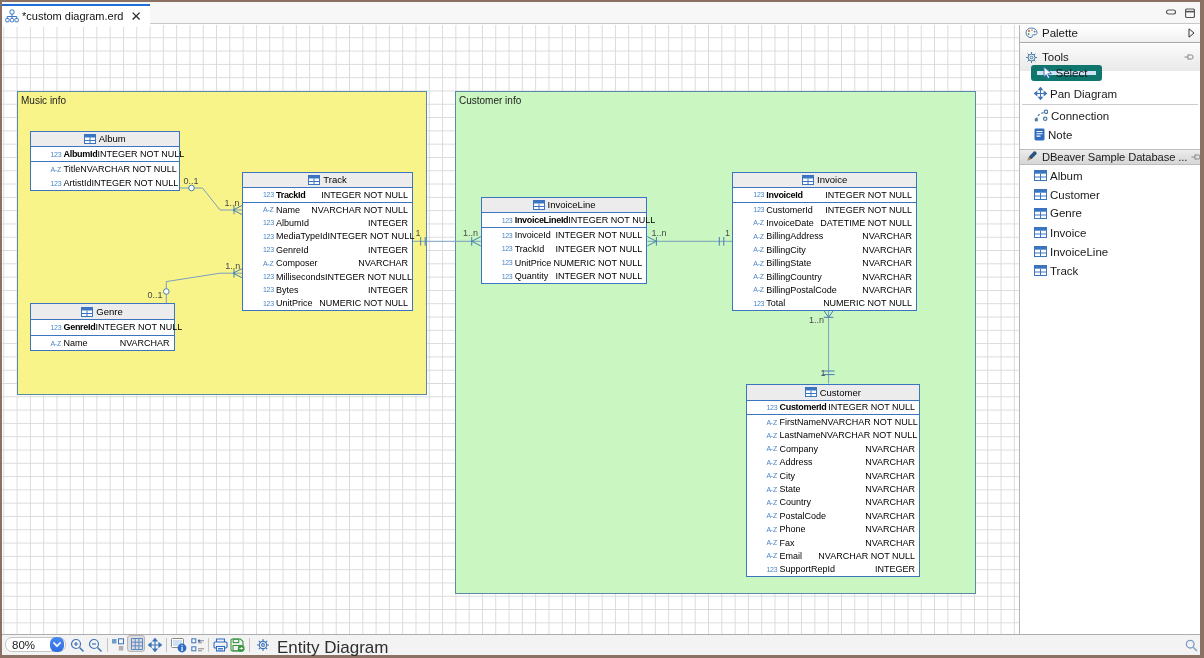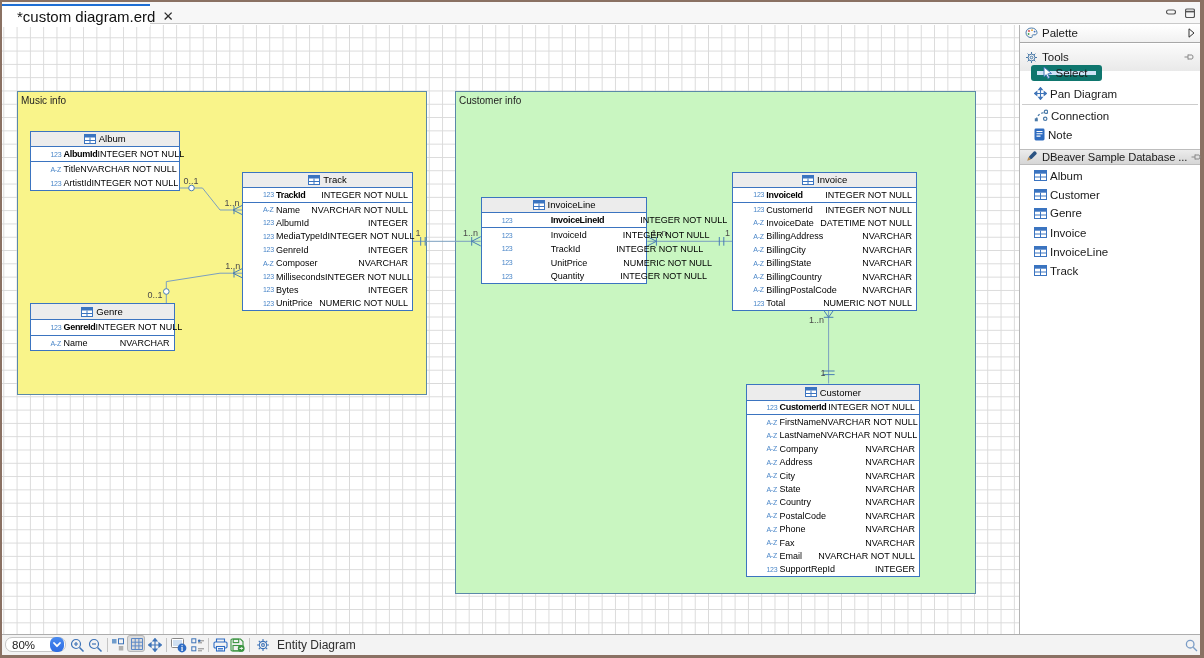--- a/index.html
+++ b/index.html
@@ -2,39 +2,39 @@
 <html><head>
 <meta charset="utf-8">
 <style>
 * { margin:0; padding:0; box-sizing:border-box; }
 html,body { width:1204px; height:658px; overflow:hidden; }
 body { background:#8a7163; font-family:"Liberation Sans", sans-serif; position:relative; }
 #win { position:absolute; left:2px; top:2px; width:1198px; height:653px; background:#fff; }
 
 #tabbar { position:absolute; left:0; top:0; width:1198px; height:22px; background:#f7f7f7; border-bottom:1px solid #c9c9c9; }
 #tab { position:absolute; left:0; top:1.5px; width:148px; height:23px; background:#fff; border-top:2.5px solid #1f6fd4; display:flex; align-items:center; white-space:nowrap; z-index:2; }
-#tab .lbl { font-size:15px; color:#111; margin-left:12px; letter-spacing:0; }
+#tab .lbl { font-size:11px; color:#111; margin-left:3px; letter-spacing:0; }
 #tab .x { font-size:13.5px; color:#2b2b2b; margin-left:7px; font-weight:normal; }
 #winctl { position:absolute; right:5px; top:2px; display:flex; gap:9px; }
 
 #canvas { position:absolute; left:0; top:23px; width:1017px; height:610px; background:#fff;
   background-image:linear-gradient(to right,#dadada 1px,transparent 1px),linear-gradient(to bottom,#dadada 1px,transparent 1px);
   background-size:13.3px 13.3px; background-position:1.3px -1px; }
 .region { position:absolute; border:1px solid #5b89a8; font-size:10px; color:#222; padding:3.5px 0 0 3.5px; }
 #ry { left:14.5px; top:65.5px; width:410.5px; height:304px; background:#f9f48a; }
 #rg { left:452.5px; top:65.5px; width:521px; height:503.5px; background:#c9f6c1; }
 #connsvg { position:absolute; left:0; top:0; width:1017px; height:610px; z-index:2; }
 
 .tbl { position:absolute; background:#fff; border:1px solid #3b74c0; z-index:3; font-size:9px; color:#000; }
 .th { height:15.5px; background:#ececec; border-bottom:1px solid #3b74c0; display:flex; align-items:center; justify-content:center; font-size:9.5px; gap:3px; }
 .tr { height:13.4px; display:flex; align-items:center; padding:0 4px 0 20px; white-space:nowrap; }
 .tr.pk { border-bottom:1.5px solid #3b74c0; height:14.9px; }
 .rA .tr { height:13.9px; } .rA .tr.pk { height:15.4px; }
 .rG .tr { height:14.6px; } .rG .tr.pk { height:16.1px; }
-.rIL .tr { height:13.75px;gap:36px; } .rIL .tr.pk { height:15.25px; }
+.rIL .tr { height:13.75px; } .rIL .tr.pk { height:15.25px; }
 .tr.pk .fn { font-weight:bold; letter-spacing:-0.3px; }
 .tr .ic { font-style:normal; color:#4a86c8; font-size:7px; width:13px; flex:none; font-weight:normal; letter-spacing:-0.3px; }
 .tr .fn { flex:none; }
 .tr .ft { flex:1; text-align:right; letter-spacing:0; }
 
 #sidebar { position:absolute; left:1017px; top:23px; width:181px; height:610px; background:#fff; border-left:1px solid #b4b4b4; font-size:11.5px; color:#1a1a1a; }
 .shead { position:absolute; left:0; right:0; display:flex; align-items:center; padding-left:5px; gap:4px; white-space:nowrap; }
 #ph { top:0; background:linear-gradient(#ffffff,#f1f1f1); border-bottom:1px solid #a8a8a8; height:17.5px; }
 #th2 { top:18.5px; background:linear-gradient(#fbfbfb,#e9e9e9); height:27px; }
 #dh { top:123.5px; background:linear-gradient(#ececec,#d6d6d6); border-top:1px solid #bdbdbd; border-bottom:1px solid #bdbdbd; height:16.5px;justify-content:space-between; }
@@ -44,21 +44,21 @@
 .hico { margin-left:auto; margin-right:5px; }
 .shead svg, .sitem svg { flex:none; }
 #dh span { font-size:11.2px; letter-spacing:-0.1px; }
 
 #status { position:absolute; left:0; top:631.5px; width:1198px; height:21.5px; background:#f3f3f3; border-top:1px solid #adadad; }
 #zoombox { position:absolute; left:2.5px; top:2px; width:61px; height:15.5px; background:#fff; border:1px solid #c6c6c6; border-radius:7px; }
 #zoombox .t { position:absolute; left:6.5px; top:1.5px; font-size:11.5px; color:#222; }
 #zbtn { position:absolute; left:47.5px; top:2px; width:14px; height:15.5px; background:linear-gradient(#4a8bf0,#2e6ce2); border-radius:6px; }
 .sep { position:absolute; top:3px; height:14px; width:1px; background:#c4c4c4; }
 .sicon { position:absolute; top:3px; }
-#ed { position:absolute; left:275px; top:3px; font-size:12px; color:#2e2e2e; }
+#ed { position:absolute; left:275px; top:3px; font-size:17px; color:#2e2e2e; }
 #gridbtn { position:absolute; left:124.5px; top:0.8px; width:18.5px; height:17px; background:#dcdcdc; border:1px solid #b6b6b6; border-radius:3px; }
 .clbl { font-size:9px; fill:#4a4a4a; font-family:"Liberation Sans",sans-serif; }
 </style>
 </head>
 <body>
 <div id="win">
   <div id="tabbar">
     <div id="tab">
       <svg width="14" height="14" viewBox="0 0 14 14" style="margin-left:3px">
         <g fill="none" stroke="#3b79c8" stroke-width="1">

